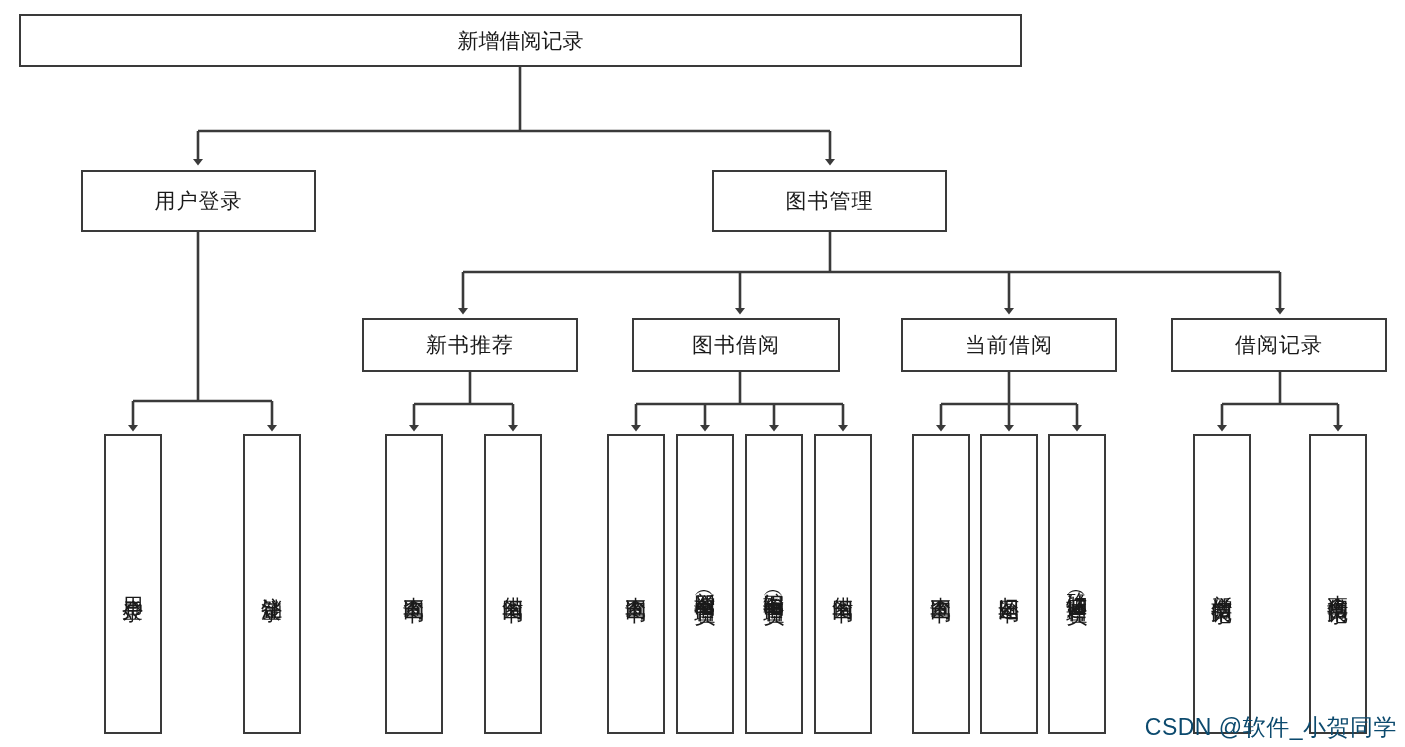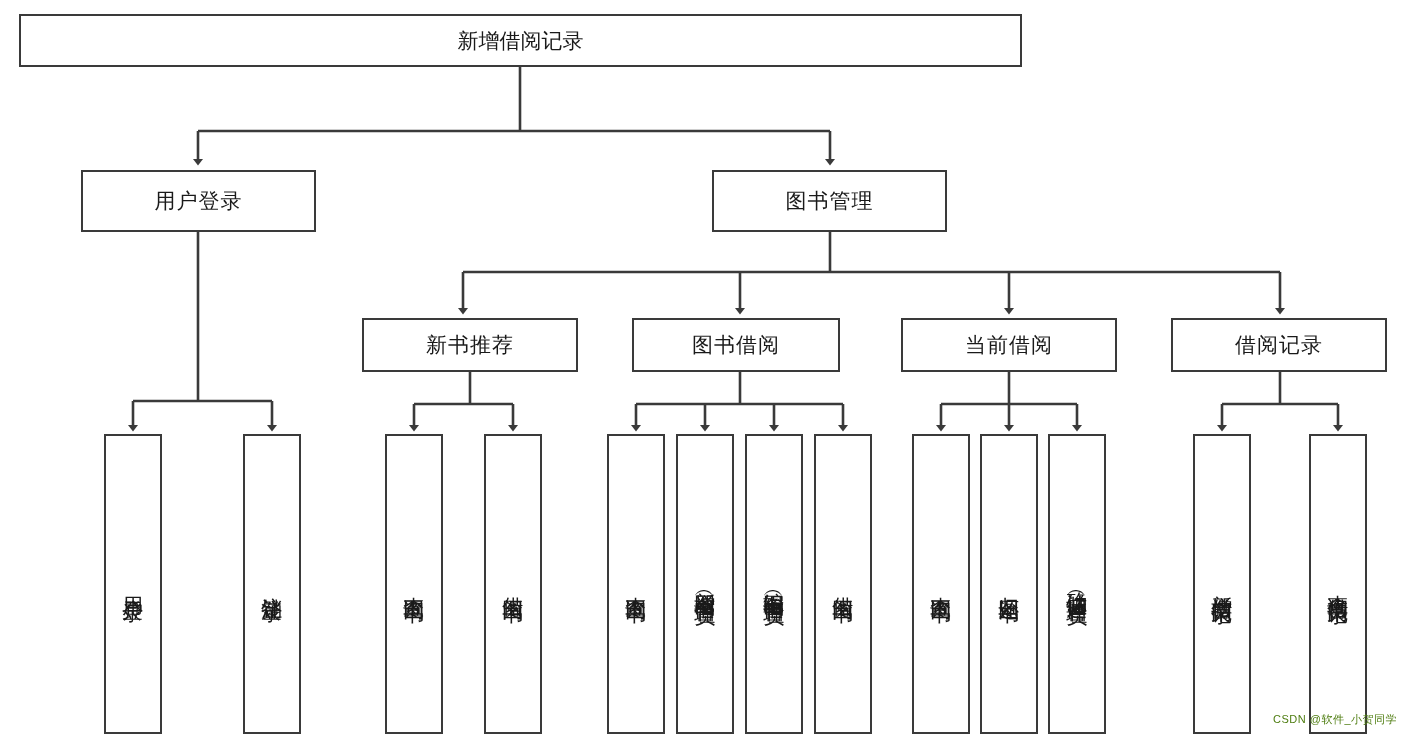--- a/index.html
+++ b/index.html
@@ -29,23 +29,23 @@
     text-orientation:upright;
     font-size:21px;
     line-height:1.32;
     letter-spacing:2px;
     white-space:nowrap;
     display:block;
     text-align:center;
   }
   .watermark{
     position:absolute;
-    right:8px;bottom:20px;
-    font-size:11px;
-    color:#4d7c0f;
+    right:8px;bottom:4px;
+    font-size:23px;
+    color:#0c4a6e;
     font-family:"Liberation Sans","DejaVu Sans",sans-serif;
     white-space:nowrap;
     letter-spacing:0.5px;
   }
 </style>
 </head>
 <body>
 
 <div id="diagram">
 

